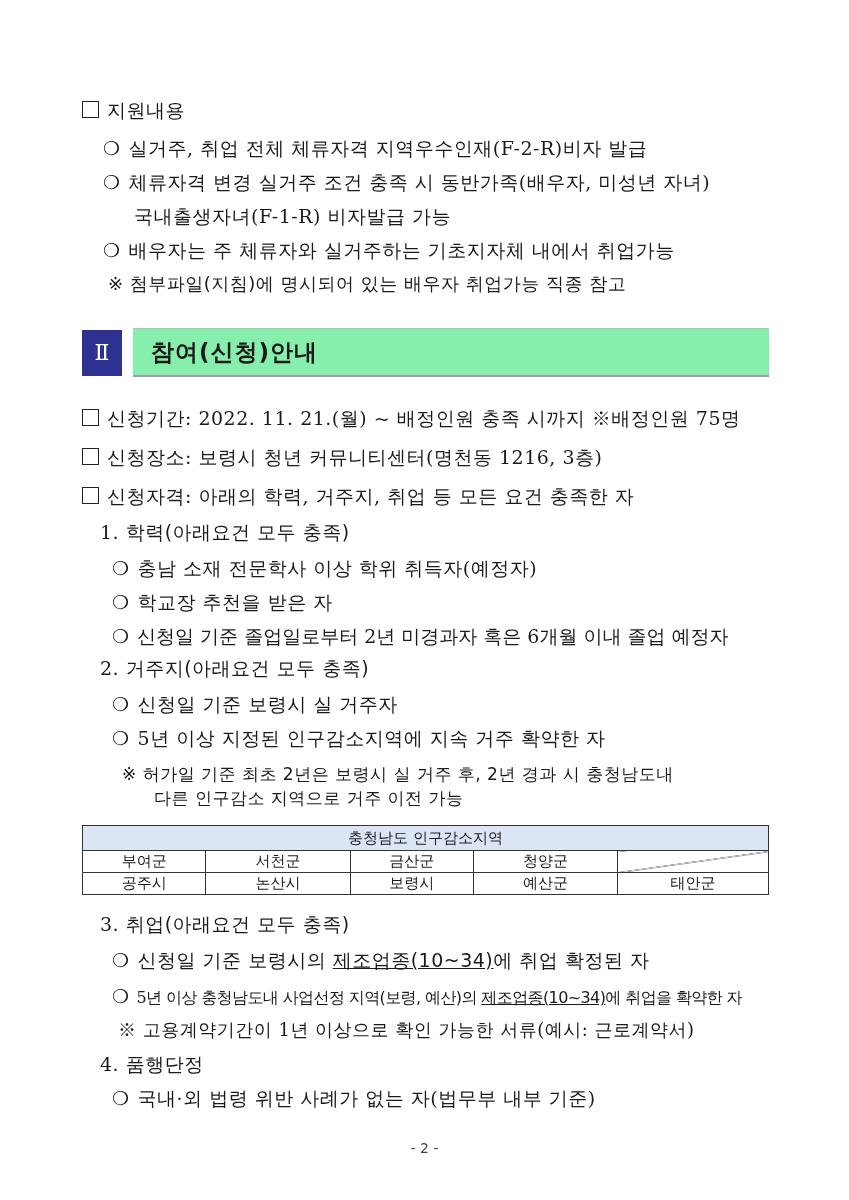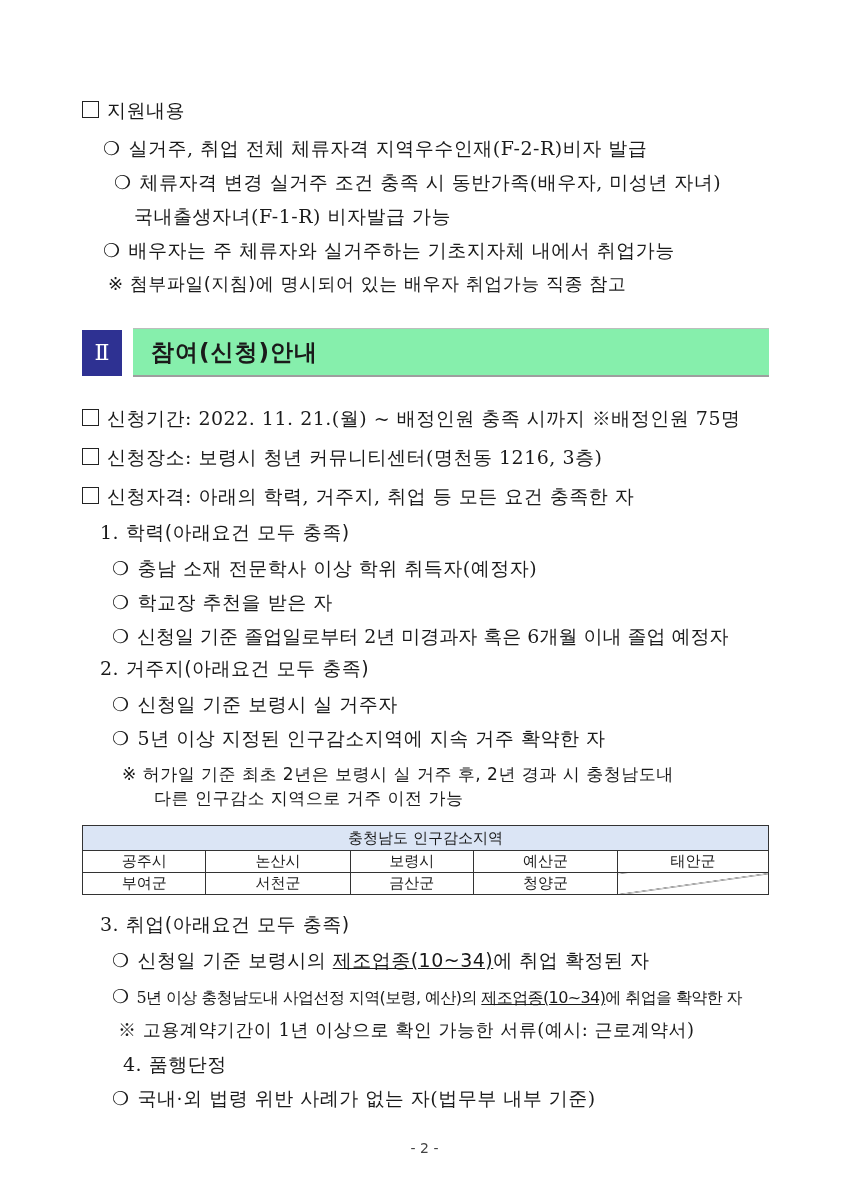--- a/index.html
+++ b/index.html
@@ -27,21 +27,21 @@
 </style>
 </head>
 <body>
 
 <div class="line" style="left:82px;top:98px;">
   <span class="sq"></span><span class="bold sans">지원내용</span>
 </div>
 <div class="line" style="left:103px;top:136px;">
   <span class="circ">❍</span><span>실거주, 취업 전체 체류자격 지역우수인재(F-2-R)비자 발급</span>
 </div>
-<div class="line" style="left:114px;top:170px;">
+<div class="line" style="left:103px;top:170px;">
   <span class="circ">❍</span><span>체류자격 변경 실거주 조건 충족 시 동반가족(배우자, 미성년 자녀)</span>
 </div>
 <div class="line" style="left:134px;top:204px;">국내출생자녀(F-1-R) 비자발급 가능</div>
 <div class="line" style="left:103px;top:238px;">
   <span class="circ">❍</span><span>배우자는 주 체류자와 실거주하는 기초지자체 내에서 취업가능</span>
 </div>
 <div class="line bold sans" style="left:108px;top:272px;font-size:18px;">※ 첨부파일(지침)에 명시되어 있는 배우자 취업가능 직종 참고</div>
 
 <div class="sec-num">Ⅱ</div>
 <div class="sec-title">
@@ -82,45 +82,45 @@
 </div>
 <div class="line sans" style="left:122px;top:762px;font-size:17px;">※ 허가일 기준 최초 2년은 보령시 실 거주 후, 2년 경과 시 충청남도내</div>
 <div class="line sans" style="left:154px;top:786px;font-size:17px;">다른 인구감소 지역으로 거주 이전 가능</div>
 
 <table class="reg">
   <tbody>
       <tr>
         <td class="head" colspan="5">충청남도 인구감소지역</td>
       </tr>
   <tr>
+    <td>부여군</td>
+    <td>서천군</td>
+    <td>금산군</td>
+    <td>청양군</td>
+    <td class="diag"></td>
+  </tr>
+  <tr>
     <td style="width:18%">공주시</td>
     <td style="width:21%">논산시</td>
     <td style="width:18%">보령시</td>
     <td style="width:21%">예산군</td>
     <td>태안군</td>
-  </tr>
-  <tr>
-    <td>부여군</td>
-    <td>서천군</td>
-    <td>금산군</td>
-    <td>청양군</td>
-    <td class="diag"></td>
   </tr>
 </tbody>
   </table>
 
 <div class="line" style="left:100px;top:912px;">
   <span>3. 취업</span><span class="sans">(아래요건 모두 충족)</span>
 </div>
 <div class="line" style="left:112px;top:948px;">
   <span class="circ">❍</span><span>신청일 기준 </span><span class="bold sans">보령시</span><span>의 </span><span class="u bold sans">제조업종(10~34)</span><span>에 취업 확정된 자</span>
 </div>
 <div class="line" style="left:112px;top:984px;font-size:16px;letter-spacing:-0.6px;">
   <span class="circ" style="font-size:19px;">❍</span><span>5년 이상 충청남도내 </span><span class="bold sans">사업선정 지역(보령, 예산)</span><span>의 </span><span class="u bold sans">제조업종(10~34)</span><span>에 취업을 확약한 자</span>
 </div>
 <div class="line" style="left:118px;top:1018px;font-size:18px;text-align:right;">※ 고용계약기간이 1년 이상으로 확인 가능한 서류(예시: 근로계약서)</div>
 
-<div class="line" style="left:100px;top:1052px;margin-left:23px;">4. 품행단정</div>
+<div class="line" style="left:100px;top:1052px;">4. 품행단정</div>
 <div class="line" style="left:112px;top:1086px;">
   <span class="circ">❍</span><span>국내·외 법령 위반 사례가 없는 자(법무부 내부 기준)</span>
 </div>
 
 <div class="footer">- 2 -</div>
 
 </body></html>

